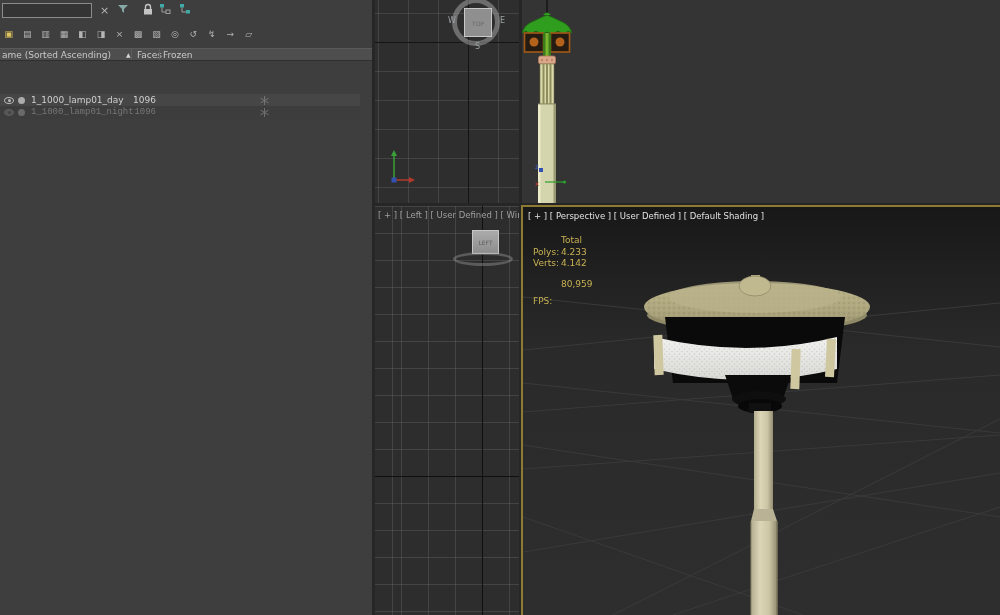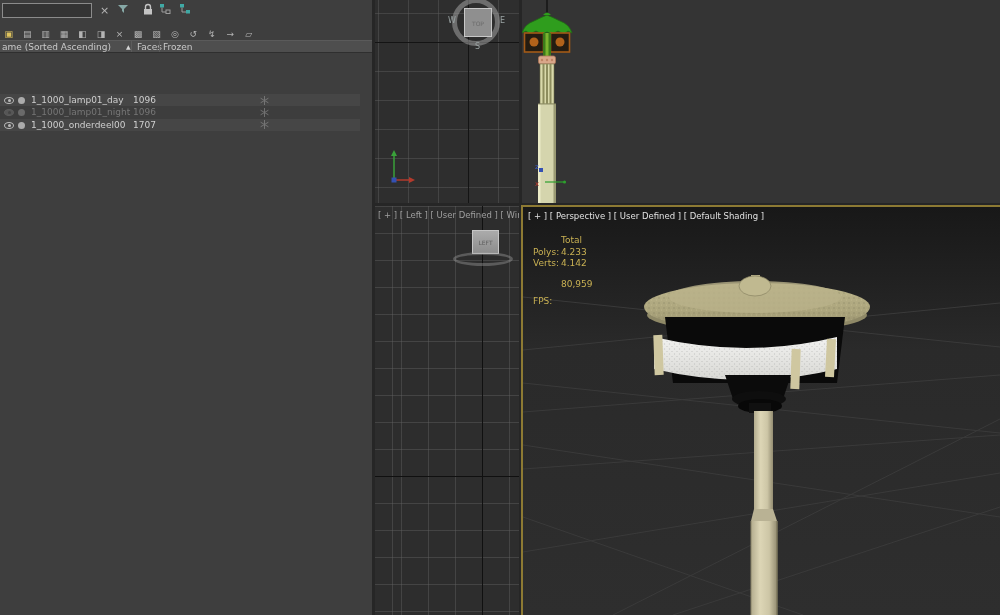--- a/index.html
+++ b/index.html
@@ -12,35 +12,35 @@
   .search-row{position:absolute;left:0;top:0;width:372px;height:22px;}
   .search-input{position:absolute;left:2px;top:3px;width:90px;height:15px;background:#343434;
         border:1px solid #8b8b8b;color:#ddd;font-size:10px;padding:0 3px;outline:none;}
   .mini-btn{position:absolute;top:3px;width:15px;height:15px;text-align:center;line-height:15px;
         color:#b5b5b5;font-size:11px;cursor:default;}
   .toolbar-row{position:absolute;left:0;top:22px;width:372px;height:18px;white-space:nowrap;padding-left:2px;}
   .tb-icon{display:inline-block;width:12px;height:14px;margin:2px 0.7px 0 0.7px;text-align:center;
         line-height:14px;font-size:9px;color:#b4b4b4;}
   .tb-icon.first{color:#dec35e;}
 
-  .grid-header{position:absolute;left:0;top:40px;width:436px;height:13px;background:#4e4e4e;
+  .grid-header{position:absolute;left:0;top:48px;width:436px;height:13px;background:#4e4e4e;
         border-top:1px solid #5a5a5a;border-bottom:1px solid #2f2f2f;font-size:9px;color:#c9c9c9;}
   .grid-header .hname{position:absolute;left:2px;top:1px;}
   .grid-header .hsort{position:absolute;left:126px;top:2px;font-size:6px;color:#d5d5d5;}
   .grid-header .hfaces{position:absolute;left:137px;top:1px;}
   .grid-header .hfrozen{position:absolute;left:163px;top:1px;}
   .grid-header .colline{position:absolute;top:0;width:1px;height:100%;background:#5c5c5c;}
 
   .rows{position:absolute;left:0;top:54px;width:360px;margin-top:40px;}
   .row{position:relative;height:12.3px;font-size:9px;color:#cfcfcf;}
   .row:nth-child(odd){background:#464646;}
   .row:nth-child(even){background:#3d3d3d;}
   .row .rname{position:absolute;left:31px;top:1px;}
   .row .rfaces{position:absolute;left:100px;width:56px;top:1px;text-align:right;}
-  .row.row-hidden .rname,.row.row-hidden .rfaces{color:#767676;}
+  .row.row-hidden .rname,.row.row-hidden .rfaces{color:#767676;font-family:Liberation Mono, monospace;}
   .eye{position:absolute;left:4px;top:3px;width:10px;height:7px;border:1px solid #b9b9b9;
        border-radius:50%;}
   .eye::after{content:"";position:absolute;left:2.5px;top:1px;width:3px;height:3px;border-radius:50%;
        background:#b9b9b9;}
   .row-hidden .eye{border-color:#5c5c5c;background:#565656;}
   .row-hidden .eye::after{background:#444;}
   .objdot{position:absolute;left:18px;top:3px;width:7px;height:7px;border-radius:50%;background:#ababab;}
   .row-hidden .objdot{background:#6a6a6a;}
   .snow{position:absolute;left:260px;top:1.5px;opacity:.55;}
 
@@ -170,33 +170,20 @@
               <line x1="0.6" y1="2.2" x2="8.4" y2="6.8"></line>
               <line x1="0.6" y1="6.8" x2="8.4" y2="2.2"></line>
             </g>
           </svg>
       </div>
       <div class="row row-hidden">
         <span class="eye"></span>
         <span class="objdot"></span>
         <span class="rname">1_1000_lamp01_night</span>
         <span class="rfaces">1096</span>
-        <svg class="snow" width="9" height="9">
-            <g stroke="#9a9a9a" stroke-width="1">
-              <line x1="4.5" y1="0" x2="4.5" y2="9"></line>
-              <line x1="0.6" y1="2.2" x2="8.4" y2="6.8"></line>
-              <line x1="0.6" y1="6.8" x2="8.4" y2="2.2"></line>
-            </g>
-          </svg>
-      </div>
-      <div class="row">
-        <span class="eye"></span>
-        <span class="objdot"></span>
-        <span class="rname">1_1000_onderdeel00</span>
-        <span class="rfaces">1707</span>
         <svg class="snow" width="9" height="9">
             <g stroke="#9a9a9a" stroke-width="1">
               <line x1="4.5" y1="0" x2="4.5" y2="9"></line>
               <line x1="0.6" y1="2.2" x2="8.4" y2="6.8"></line>
               <line x1="0.6" y1="6.8" x2="8.4" y2="2.2"></line>
             </g>
           </svg>
       </div>
     </div>
   </div>

